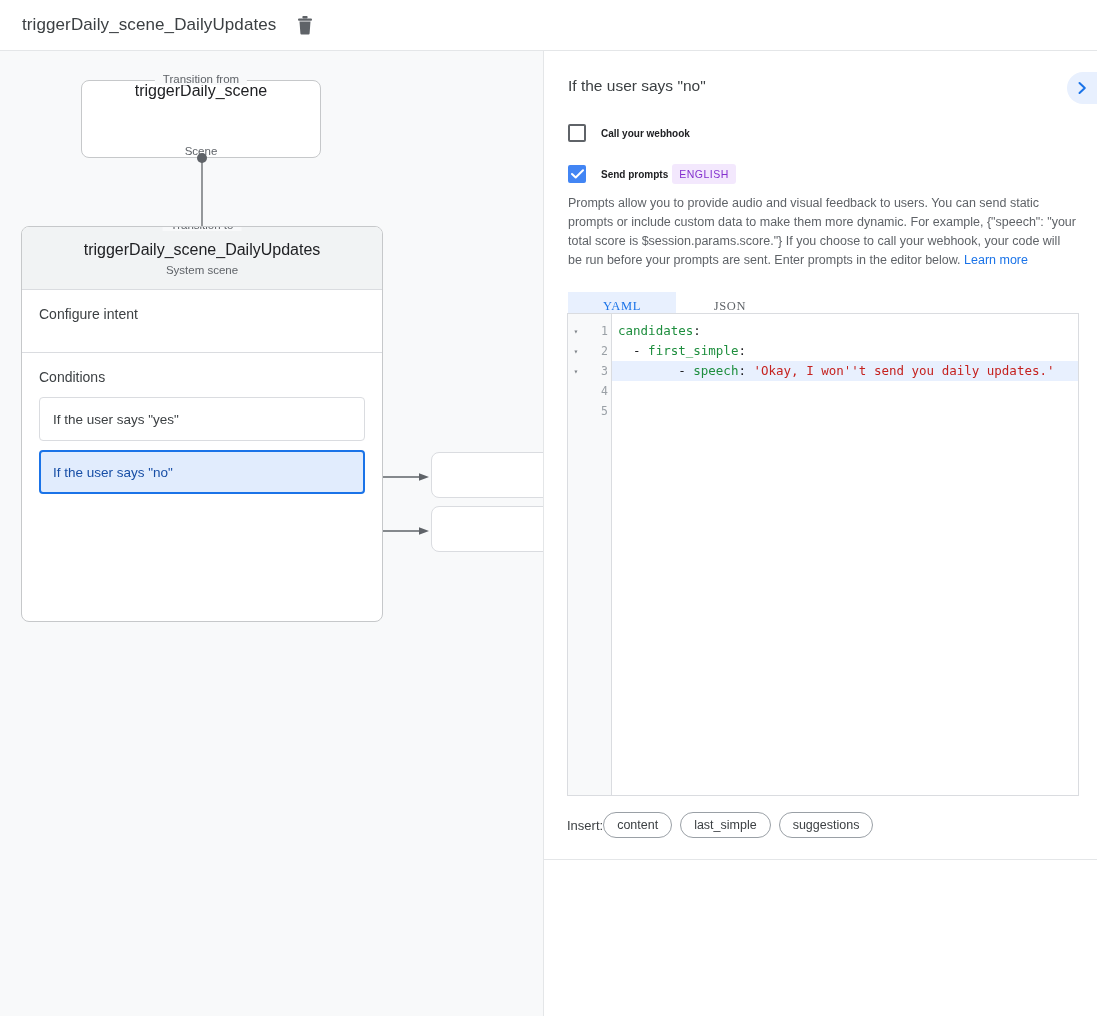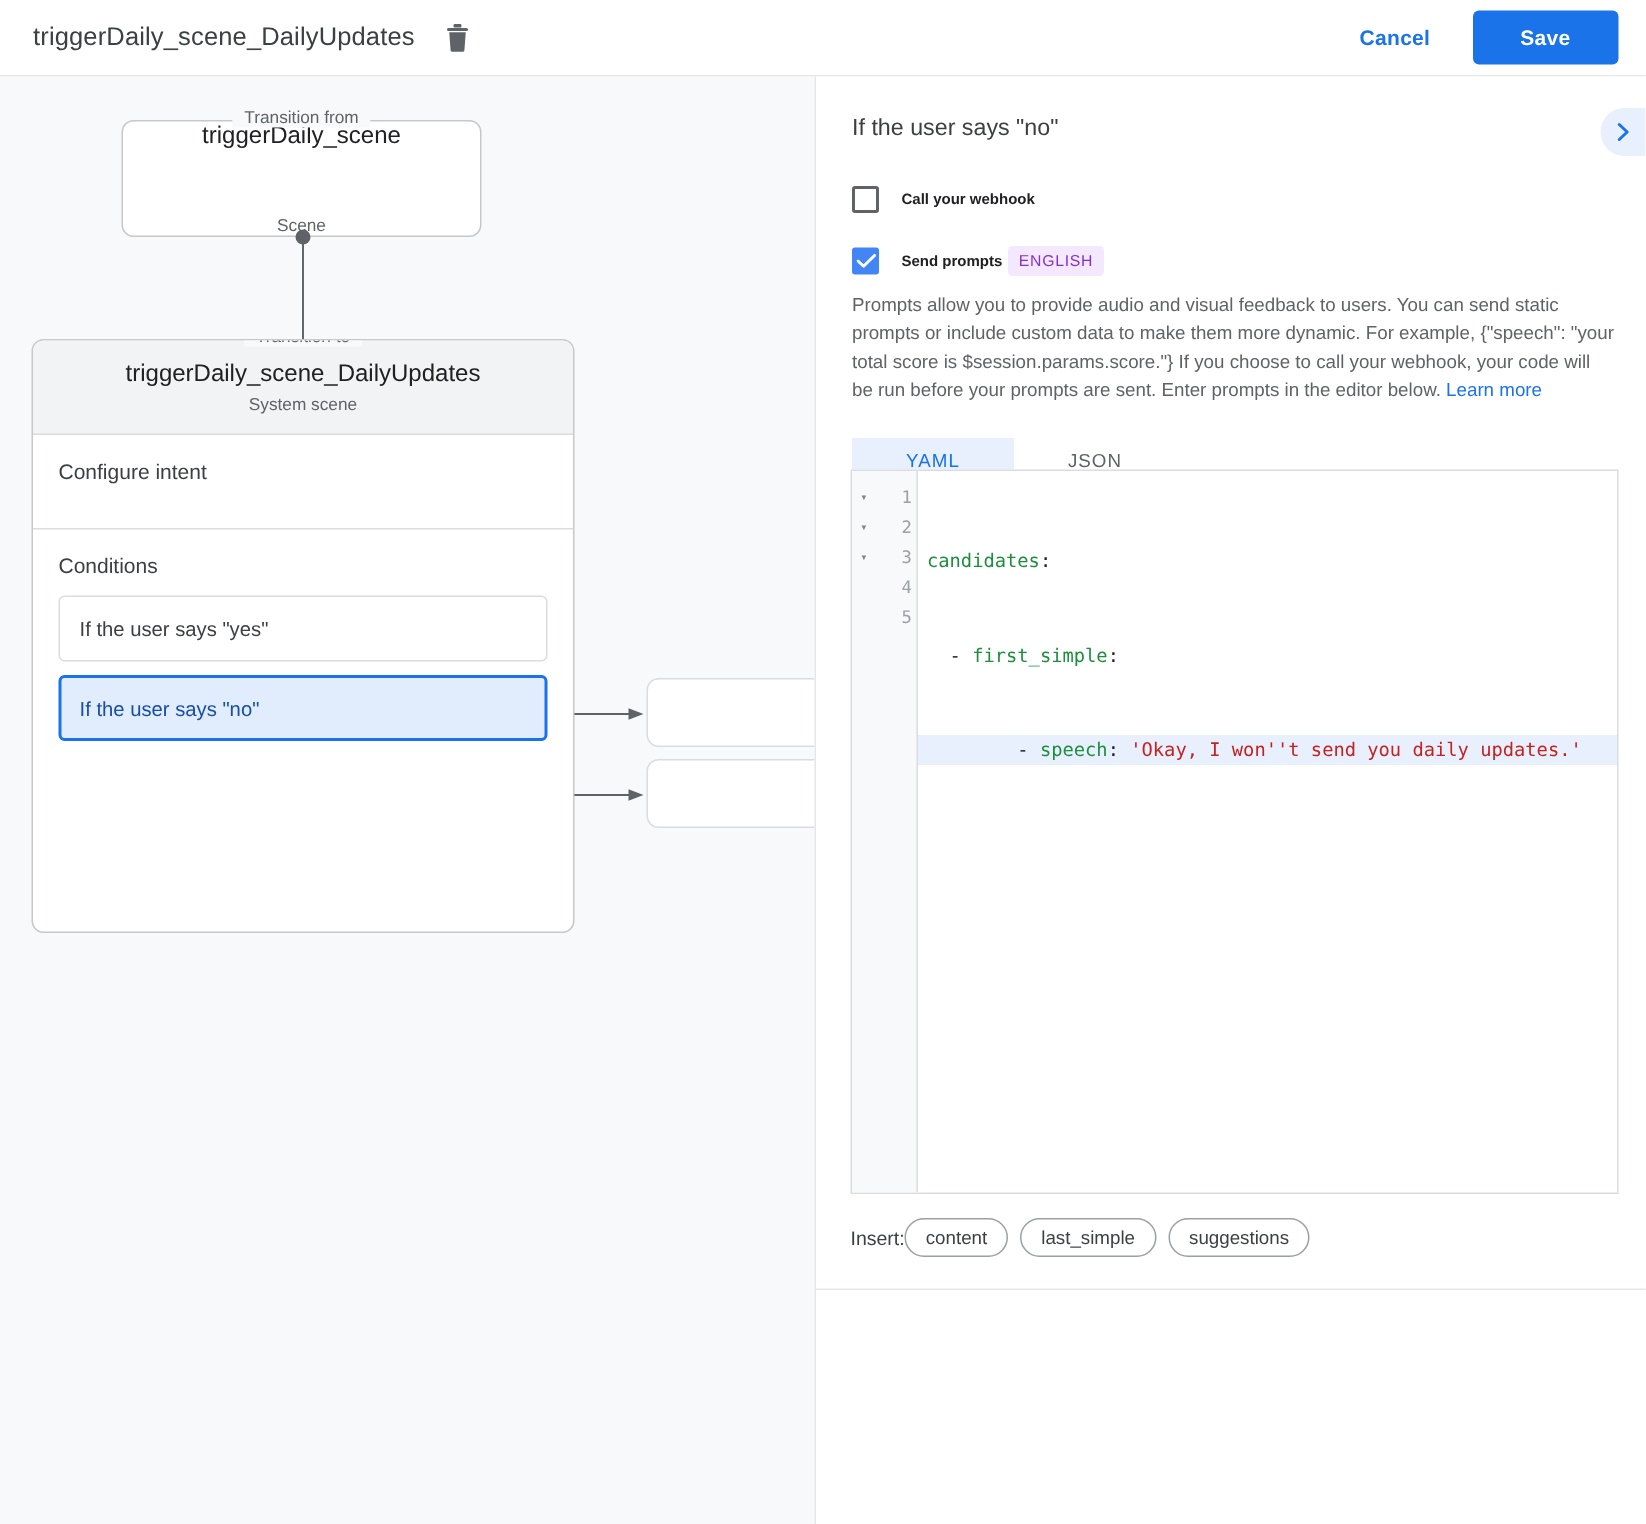--- a/index.html
+++ b/index.html
@@ -135,21 +135,21 @@
   #prompts-desc {
     font-size: 12.5px; color: #5f6368; line-height: 1.53;
     padding: 10px 20px 0 24px;
   }
   .link { color: #1a73e8; cursor: pointer; }
 
   
   #fmt-tabs { display: flex; margin: 21px 0 0 24px; }
   .fmt-tab {
     width: 108px; height: 30px; display: flex; align-items: center; justify-content: center;
-    font-size: 12.5px; letter-spacing: .7px; cursor: pointer; color: #5f6368;
+    font-size: 12.5px; letter-spacing: .7px; cursor: pointer; color: #5f6368; font-family: Liberation Serif, serif;
   }
   .fmt-tab.active { background: #e8f0fe; color: #1a73e8; }
 
   
   #editor {
     position: absolute; left: 567px; top: 313px; width: 512px; height: 483px;
     border: 1px solid #dadce0; background: #ffffff; display: flex; overflow: hidden;
   }
   #gutter {
     width: 44px; background: #f8f9fa; border-right: 1px solid #dadce0;
@@ -159,21 +159,20 @@
     height: 20px; display: flex; align-items: center;
     font-family: "DejaVu Sans Mono", monospace; font-size: 11.5px; color: #9aa0a6;
   }
   .fold { width: 16px; text-align: center; font-size: 8px; color: #80868b; }
   .lnum { width: 24px; text-align: right; }
   #code { flex: 1 1 auto; padding-top: 7px; overflow: hidden; }
   .code-line {
     height: 20px; line-height: 20px; white-space: pre;
     font-family: "DejaVu Sans Mono", monospace; font-size: 12.5px;
     padding-left: 6px;
-    margin-top: 43px;
   }
   .code-line.hl { background: #e8f0fe; }
   .tk-key { color: #1e8e3e; }
   .tk-str { color: #c5221f; }
   .tk-punct { color: #202124; }
 
   
   #insert-row {
     position: absolute; left: 567px; top: 812px; display: flex; align-items: center;
   }
@@ -193,24 +192,20 @@
 
 <div id="topbar">
   <div id="topbar-title">triggerDaily_scene_DailyUpdates</div>
   <div id="delete-btn">
     <svg width="16" height="19" viewBox="0 0 16 19" aria-hidden="true">
       <path d="M2.5 5.5h11l-.9 12.1a1 1 0 0 1-1 .9H4.4a1 1 0 0 1-1-.9L2.5 5.5z" fill="#5f6368"></path>
       <rect x="1" y="2.6" width="14" height="2.1" rx="1" fill="#5f6368"></rect>
       <rect x="5.4" y="0" width="5.2" height="2.4" rx="0.8" fill="#5f6368"></rect>
     </svg>
   </div>
-  <div id="topbar-right">
-    <div id="cancel-btn">Cancel</div>
-    <button id="save-btn">Save</button>
-  </div>
 </div>
 
 <div id="canvas">
 
   <div class="connector" style="left:360px; top:418px; width:70px;">
     <svg width="70" height="12" viewBox="0 0 70 12" aria-hidden="true">
       <circle cx="5" cy="6" r="4.5" fill="#5f6368"></circle>
       <line x1="9" y1="6" x2="60" y2="6" stroke="#5f6368" stroke-width="1.3"></line>
       <path d="M69 6 L59 2.2 L59 9.8 Z" fill="#5f6368"></path>
     </svg>

